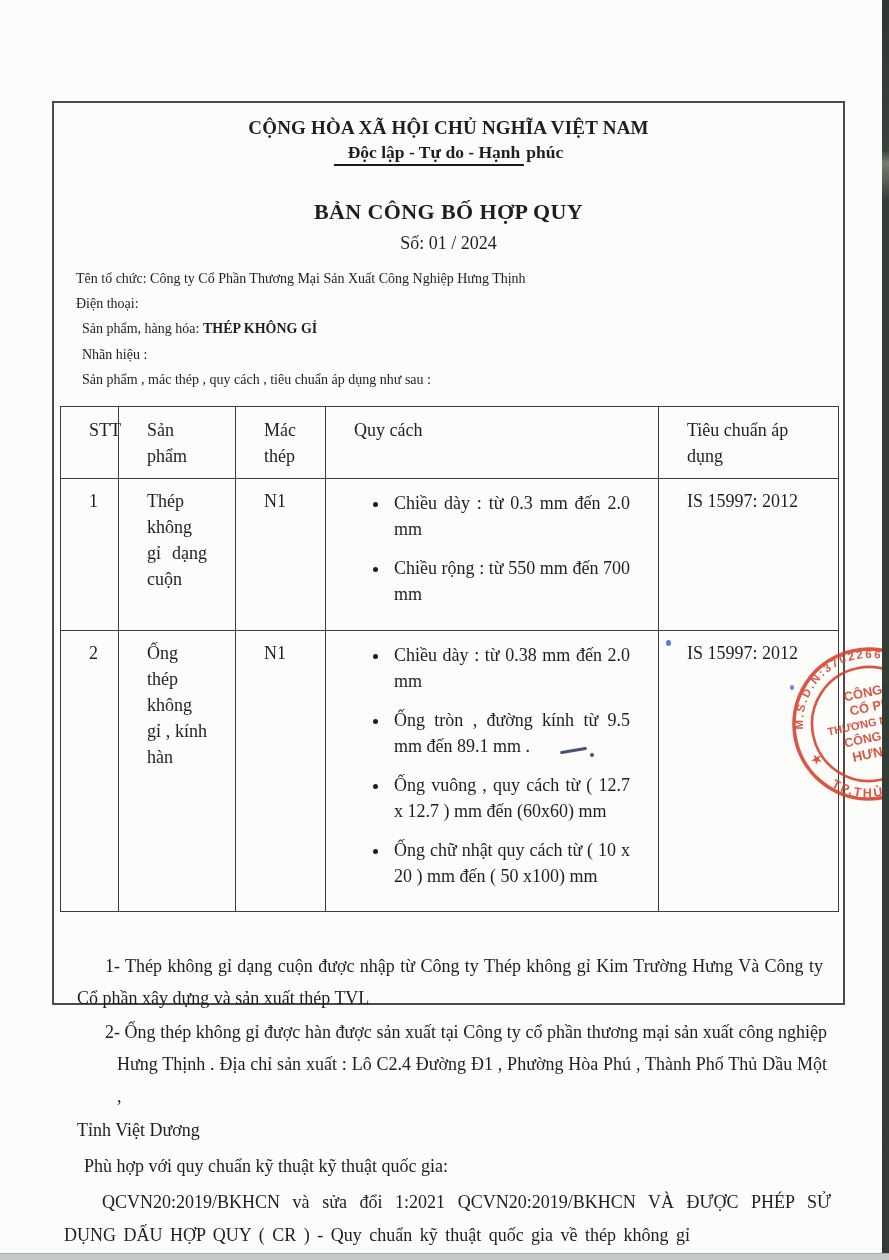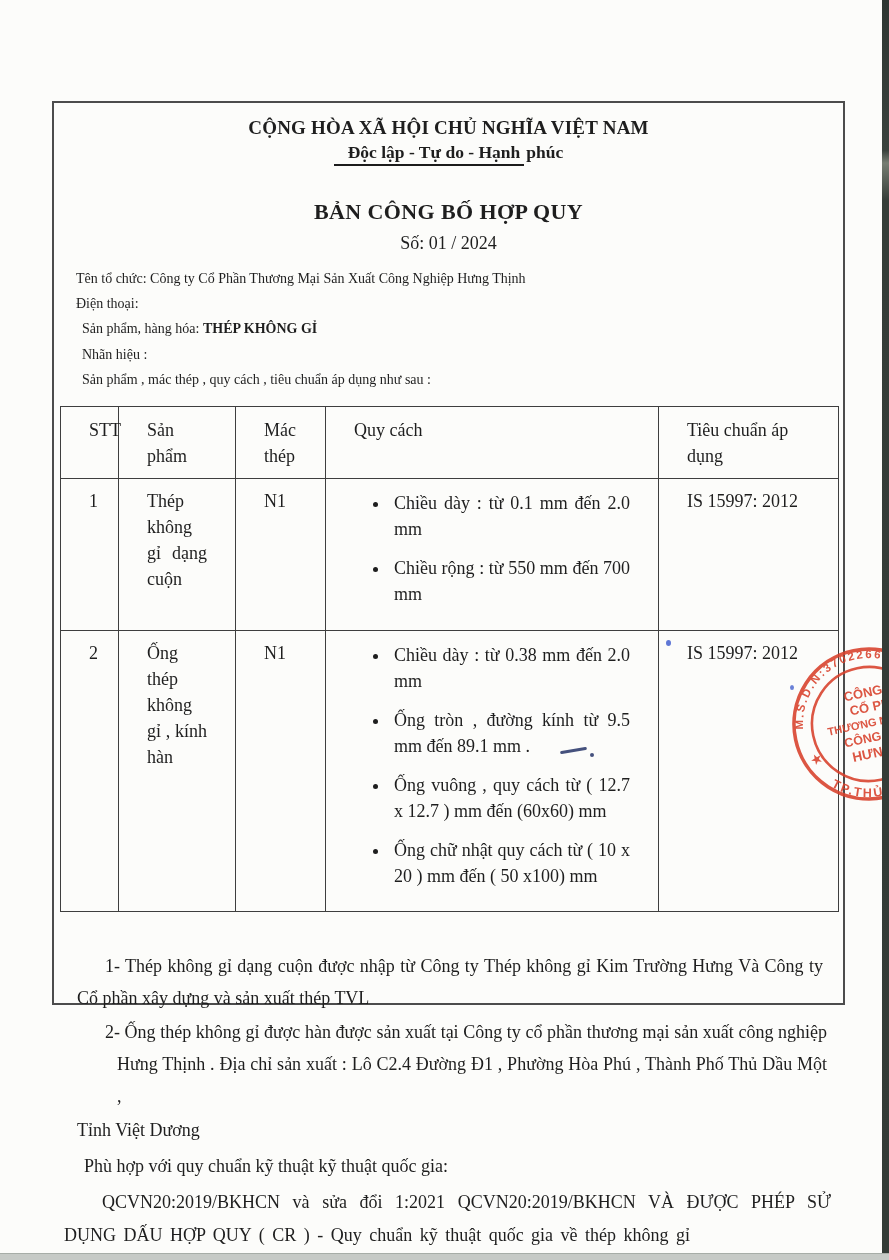--- a/index.html
+++ b/index.html
@@ -102,21 +102,21 @@
       </thead>
       <tbody>
         <tr class="row1">
           <td class="cell-center">1</td>
           <td>
               <div class="cell-justify">Thép không gỉ dạng cuộn</div>
             </td>
           <td class="cell-center">N1</td>
           <td>
             <ul class="specs">
-              <li>Chiều dày : từ 0.1 mm đến 2.0 mm</li>
+              <li>Chiều dày : từ 0.3 mm đến 2.0 mm</li>
               <li>Chiều rộng : từ 550 mm đến 700 mm</li>
             </ul>
           </td>
           <td>IS 15997: 2012</td>
         </tr>
         <tr class="row2">
           <td class="cell-center">2</td>
           <td>
               <div class="cell-justify">Ống thép không gỉ , kính hàn</div>
             </td>

